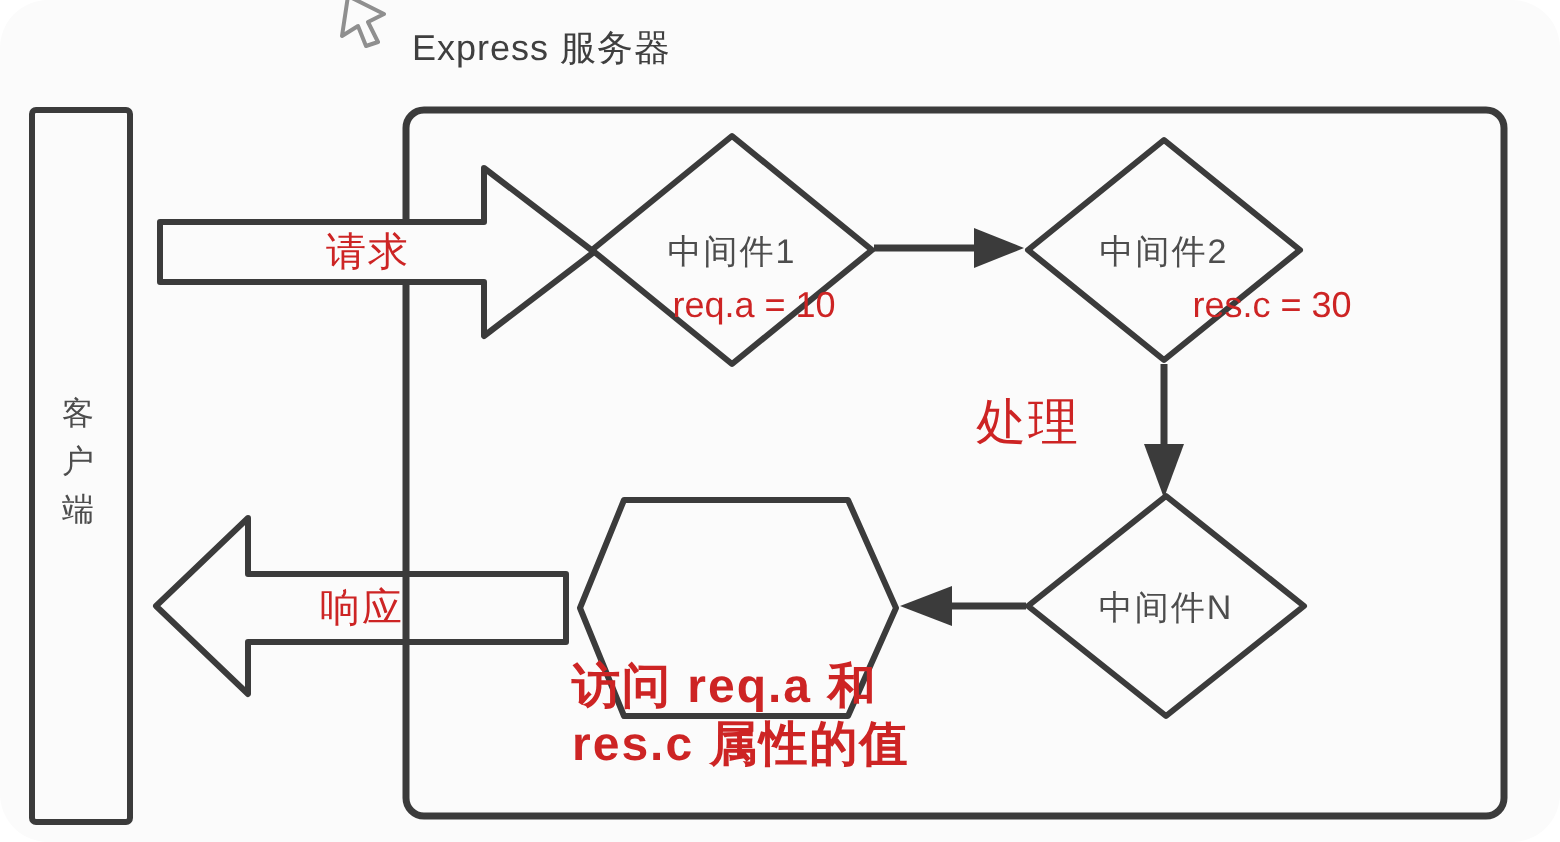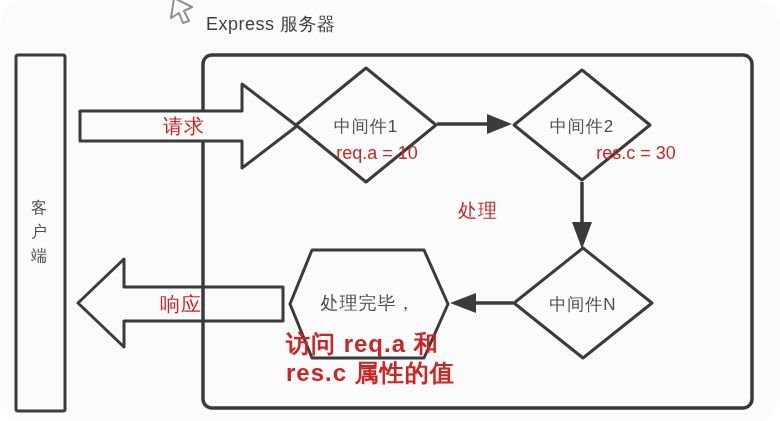--- a/index.html
+++ b/index.html
@@ -37,21 +37,21 @@
     left: 31px; top: 196px;
     width: 18px;
     font-size: 16px;
     line-height: 24px;
     white-space: normal;
     word-break: break-all;
   }
   .block-arrow-label { font-size: 20px; letter-spacing: 1px; }
   .mw-label { font-size: 17px; letter-spacing: 1px; }
   .mw-annotation { font-size: 18px; }
-  .process-label { font-size: 19px; letter-spacing: 1px; }
+  .process-label { font-size: 25px; letter-spacing: 1px; margin-left: 36px; }
   .finish-label { font-size: 18px; line-height: 23px; letter-spacing: 1px; }
   .finish-label span { display: block; }
   .note-label {
     left: 286px; top: 329px;
     font-size: 24px;
     font-weight: bold;
     line-height: 29px;
     letter-spacing: 1px;
   }
   .note-label span { display: block; }
@@ -111,21 +111,20 @@
 
   <div class="txt center mw-label" style="left:582px; top:126px;">中间件2</div>
 
   <div class="txt center red mw-annotation" style="left:588px; top:153px;margin-left:48px;">res.c = 30</div>
 
   <div class="txt center red process-label" style="left:478px; top:211px;">处理</div>
 
   <div class="txt center mw-label" style="left:583px; top:304px;">中间件N</div>
 
   <div class="txt center finish-label" style="left:368px; top:303px;">
-    <span>处理完毕，</span>
   </div>
 
   <div class="txt red note-label">
     <span>访问 req.a 和</span>
     <span>res.c 属性的值</span>
   </div>
 
 </div>
 
 </body></html>

